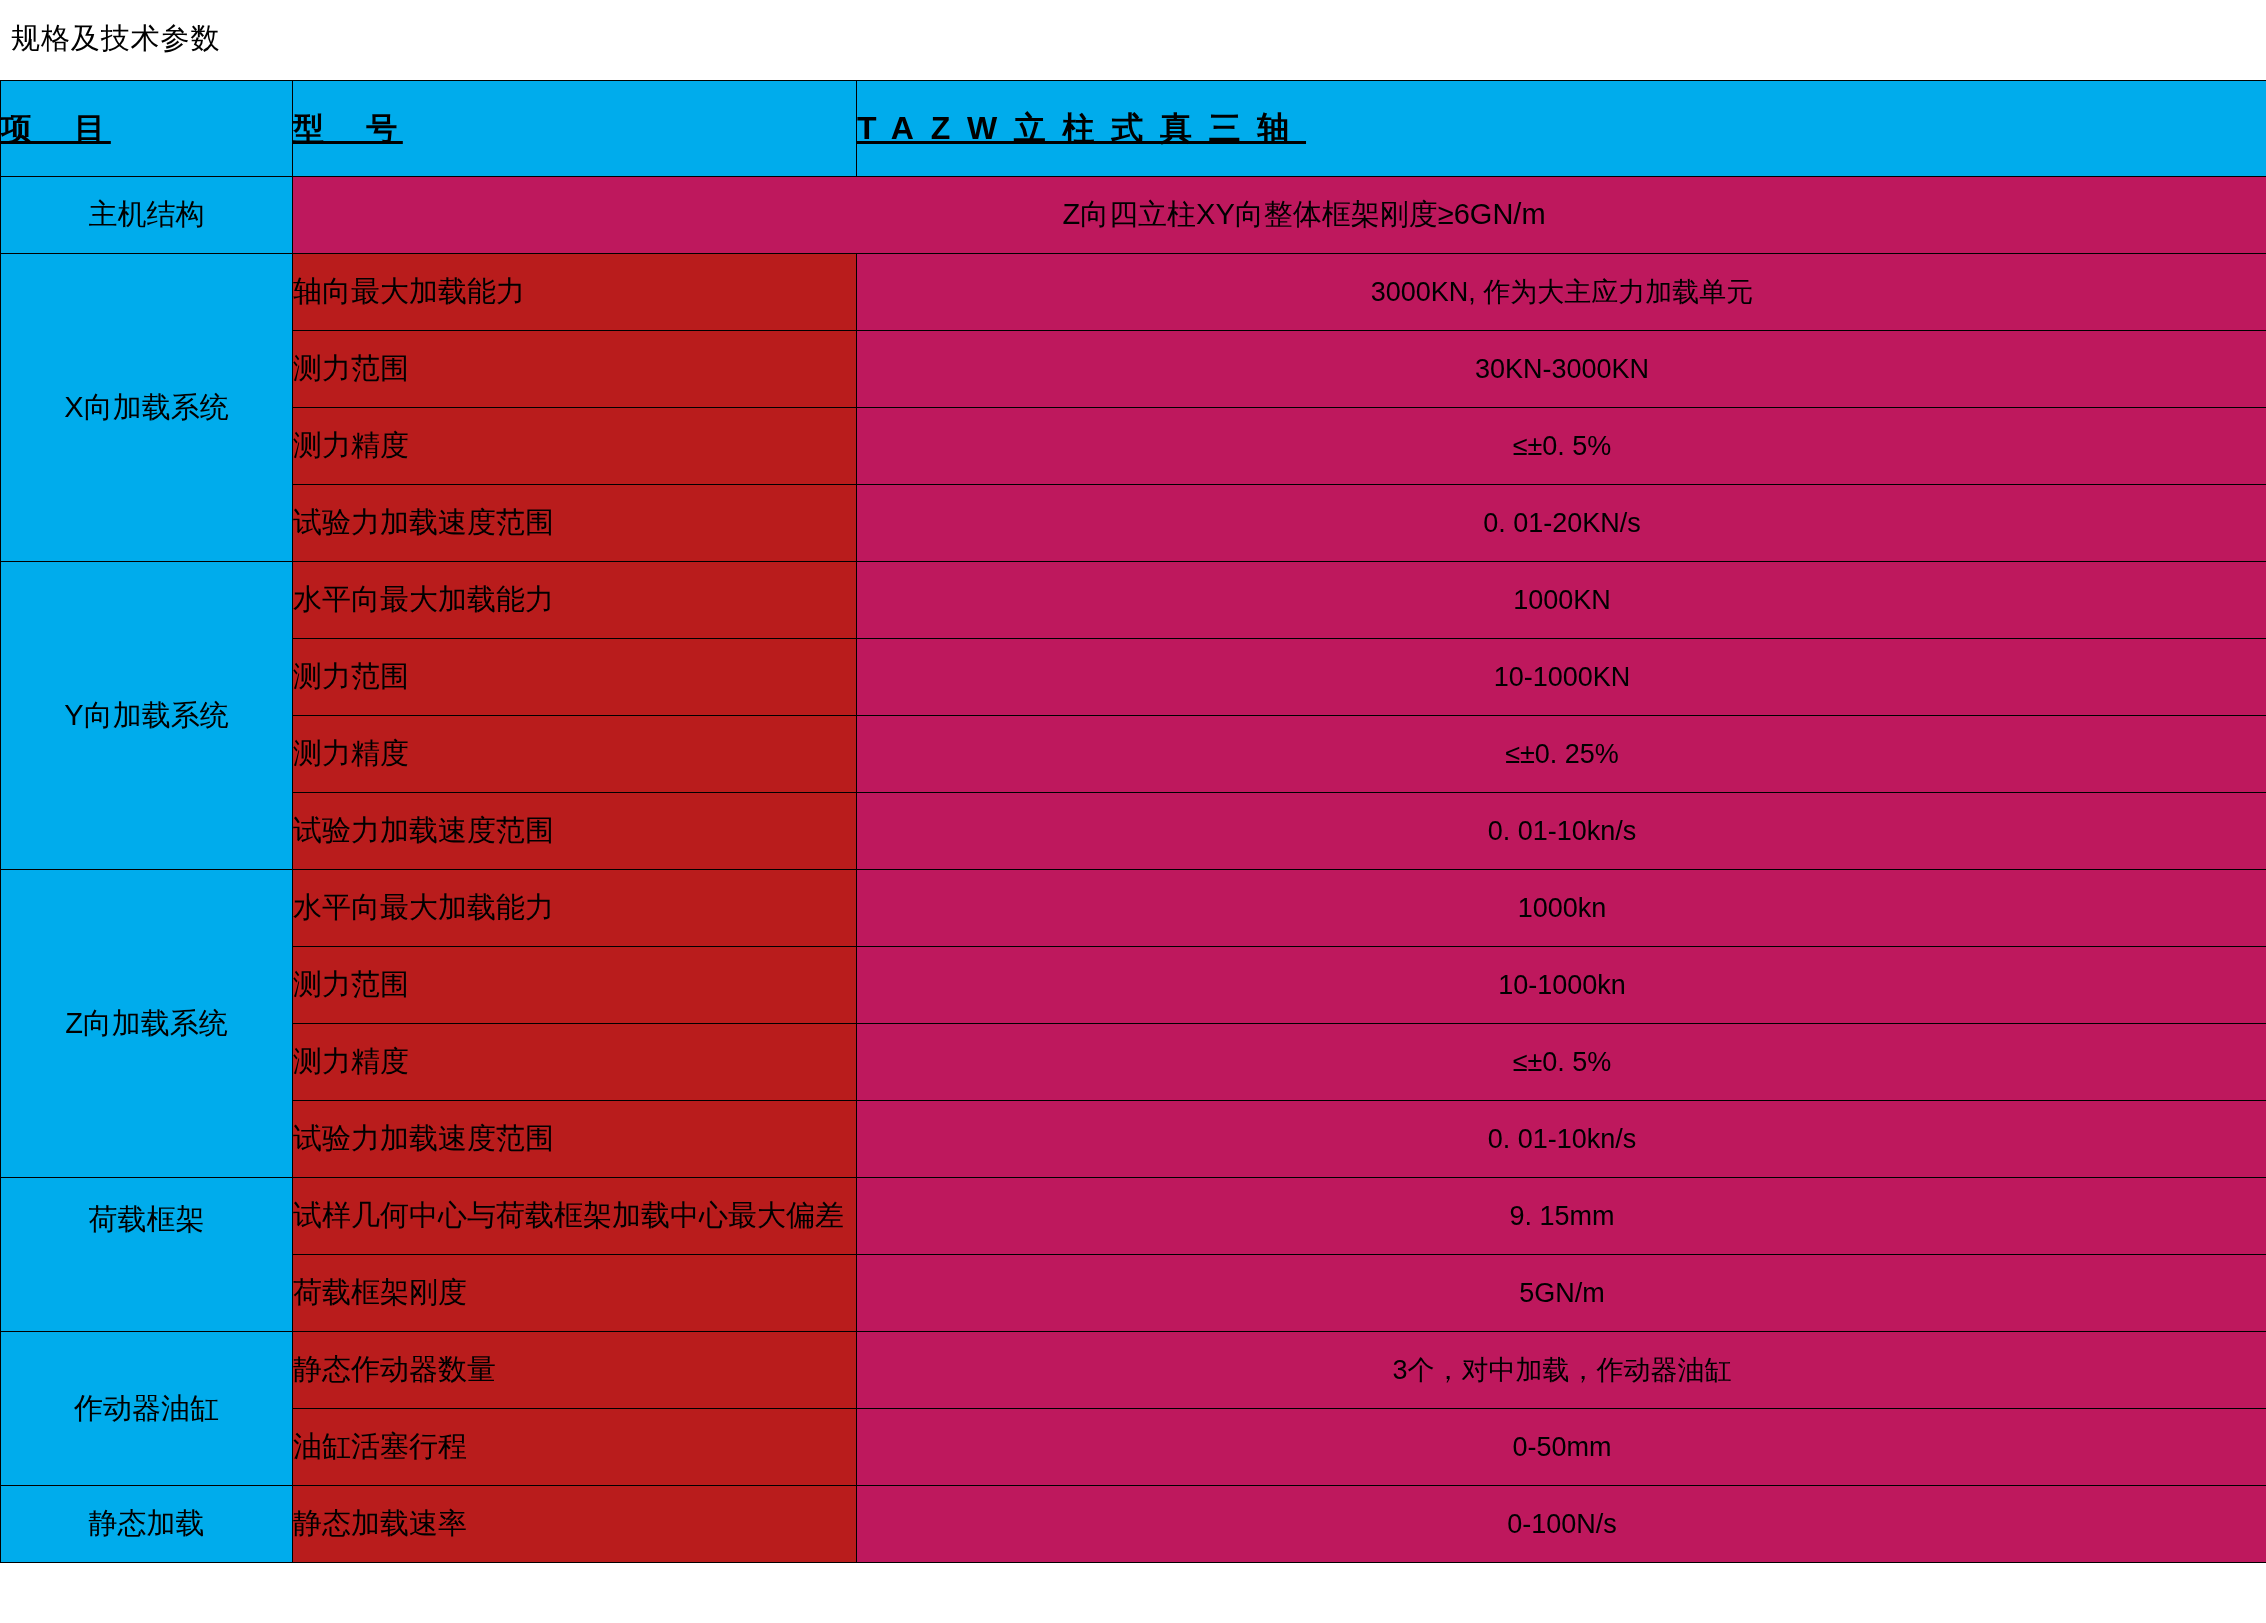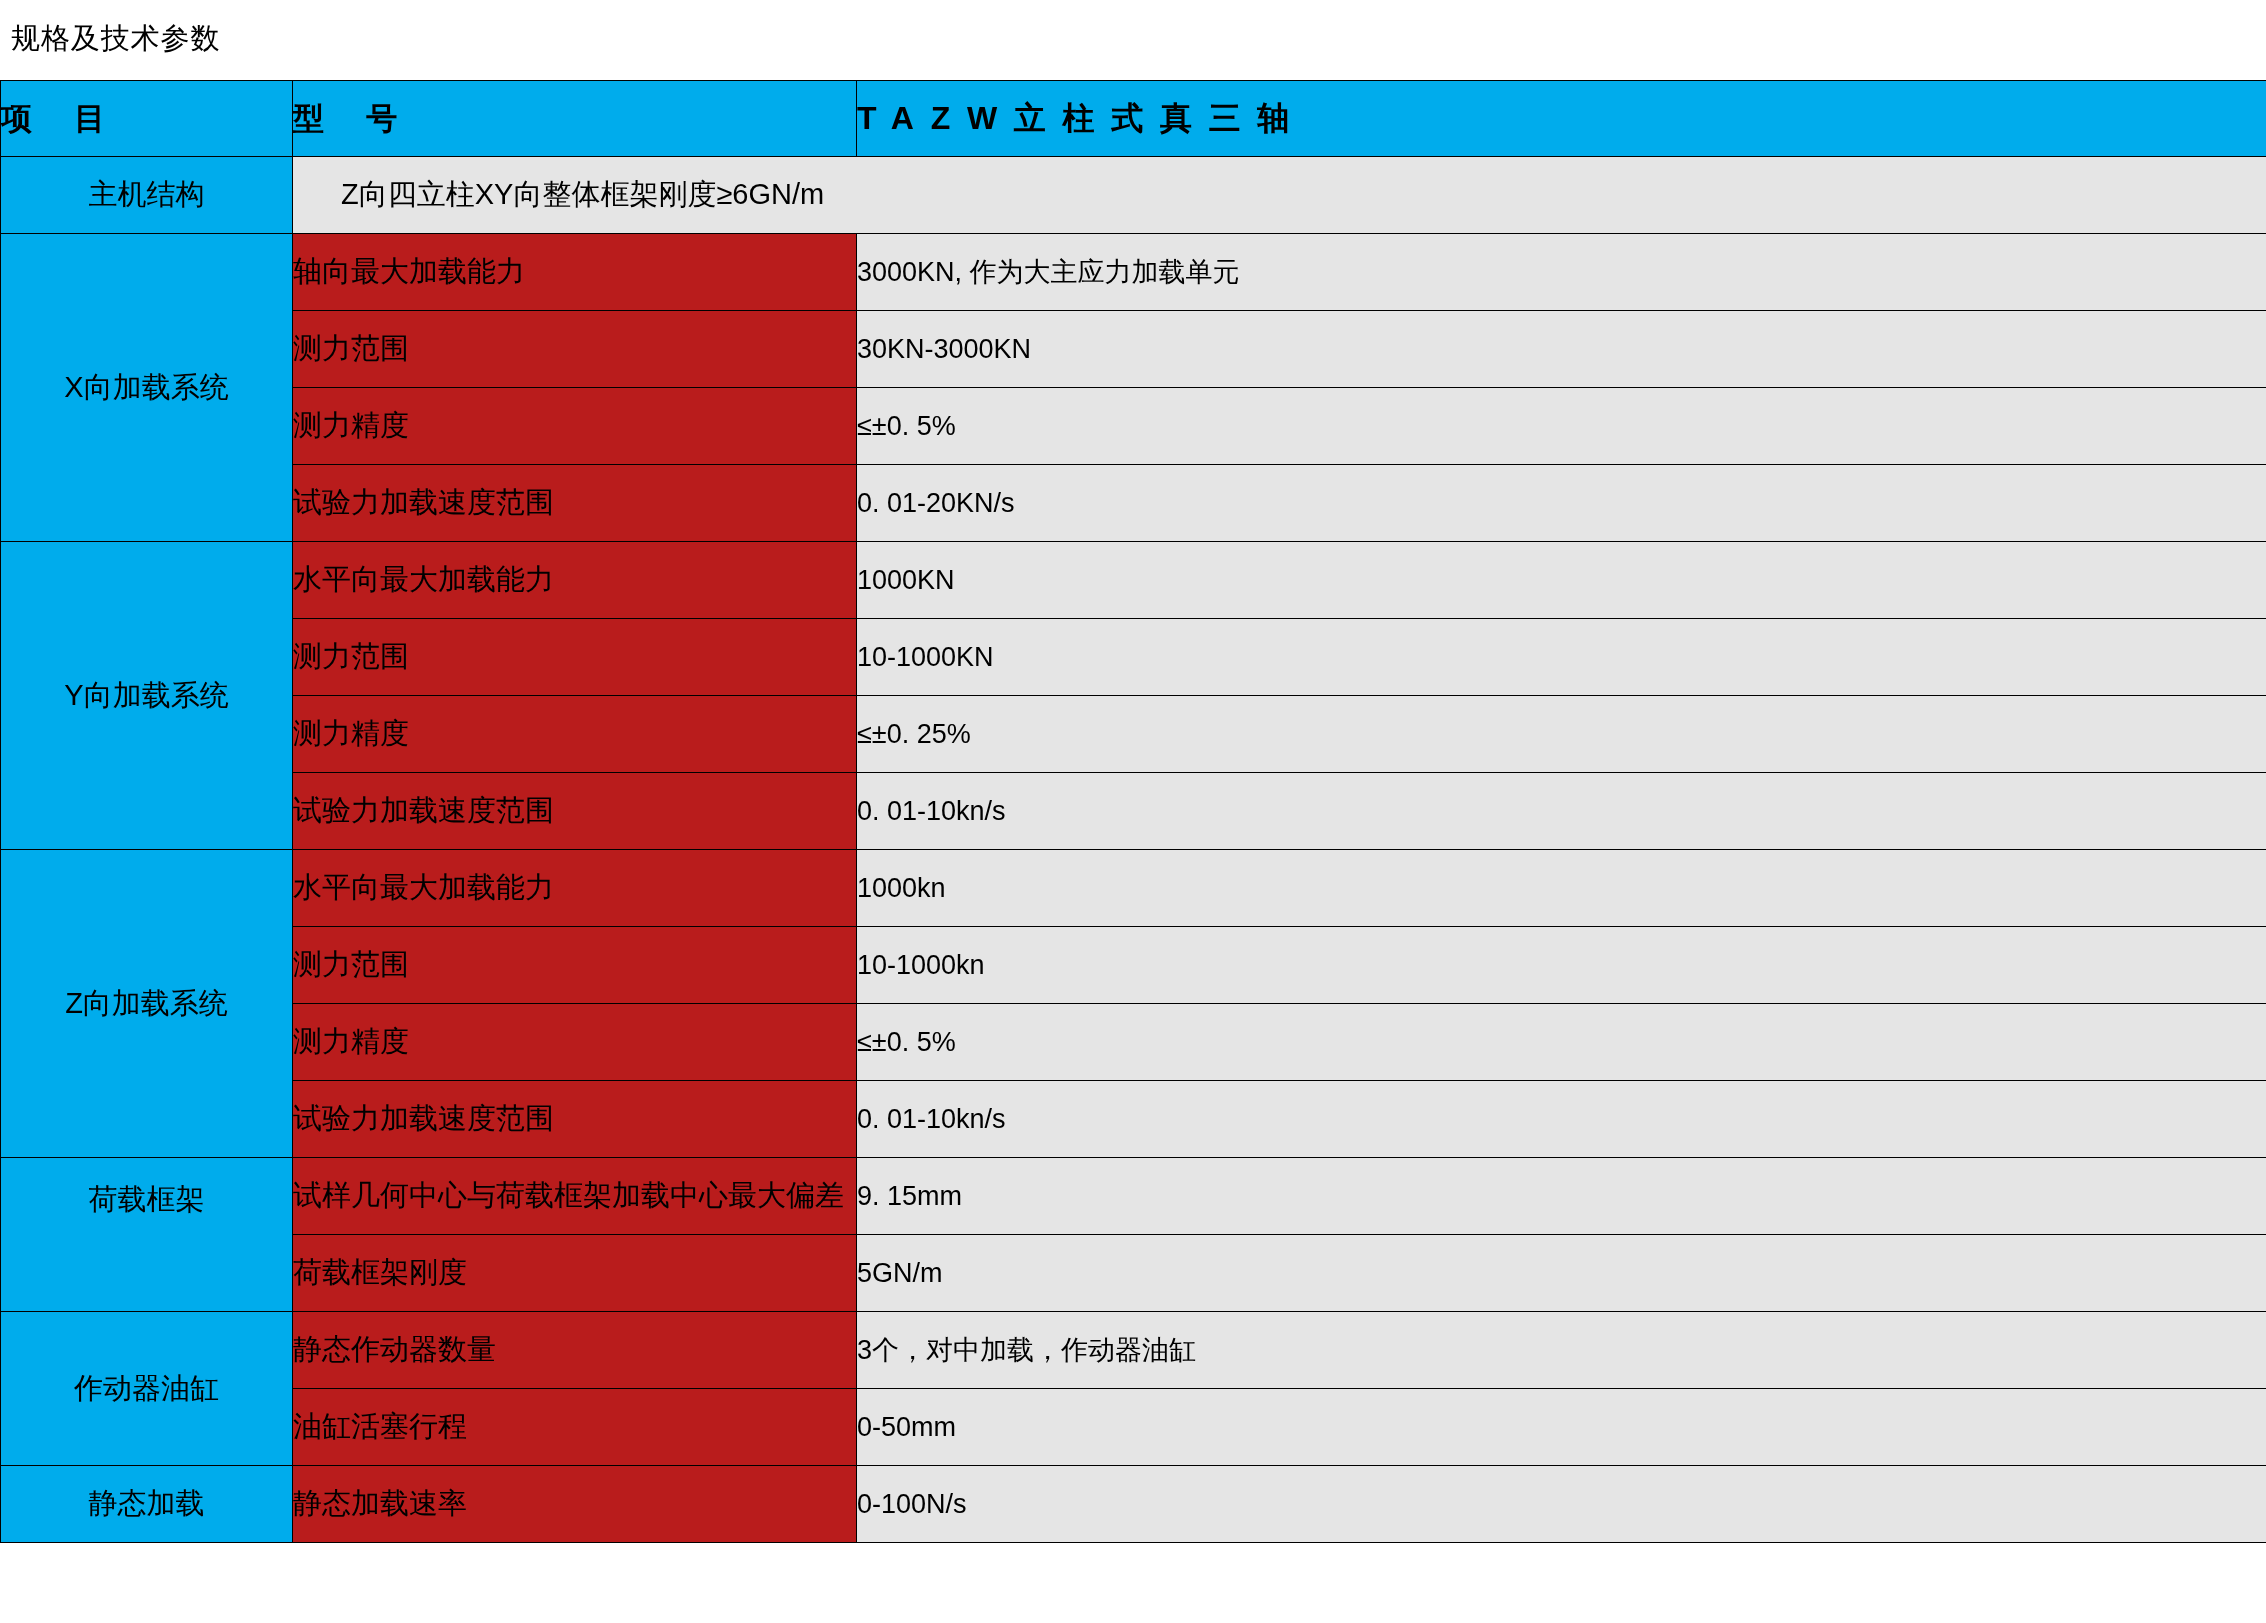--- a/index.html
+++ b/index.html
@@ -18,32 +18,32 @@
   }
   table.spec {
     position:absolute; left:0; top:80px; width:2267px;
     border-collapse:collapse; table-layout:fixed;
   }
   .spec th, .spec td {
     border:1.9px solid var(--line);
     padding:0; vertical-align:middle; color:var(--ink);
     overflow:hidden; white-space:nowrap;
   }
-  .spec thead tr { height:76px; }
+  .spec thead tr { height:96px;text-decoration:underline; }
   .spec tbody tr { height:77px; }
   .spec th { background:var(--accent); font-weight:bold; text-align:left; }
   .th-item    { font-size:31px; padding-left:85px;  letter-spacing:5.6px; }
   .th-model   { font-size:31px; padding-left:111px; letter-spacing:5.6px; }
   .th-product { font-size:32px; padding-left:416px; letter-spacing:16.7px; }
   .td-group {
     background:var(--accent); text-align:center;
     font-size:29px; font-weight:normal;
   }
   .td-param { font-size:29px; padding-left:48px; background:#b91c1c; }
-  .td-value { font-size:27px; padding-left:495px; background:#e5e5e5; }
+  .td-value { font-size:27px; padding-left:495px; background:#be185d;text-align:center; }
   .td-value.merged { padding-left:48px; font-size:29px; }
   
   .spec tbody tr:nth-child(14) .td-group { vertical-align:top; padding-top:22px; }
 </style>
 </head>
 <body>
 
 <div class="doc-title">规格及技术参数</div>
 
 <table class="spec">

